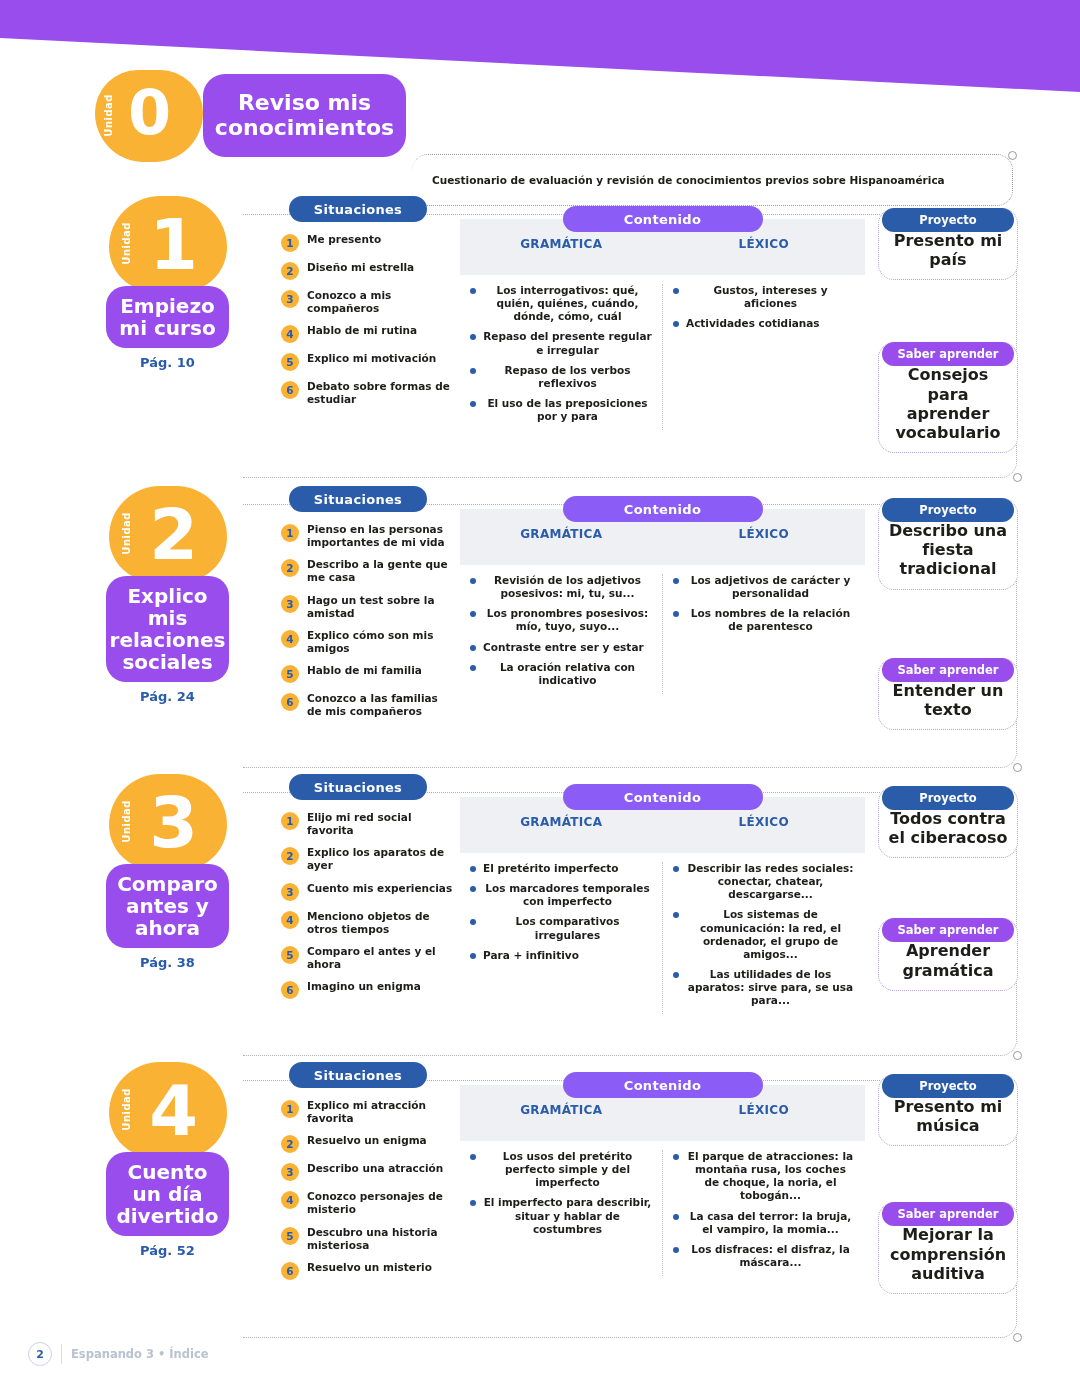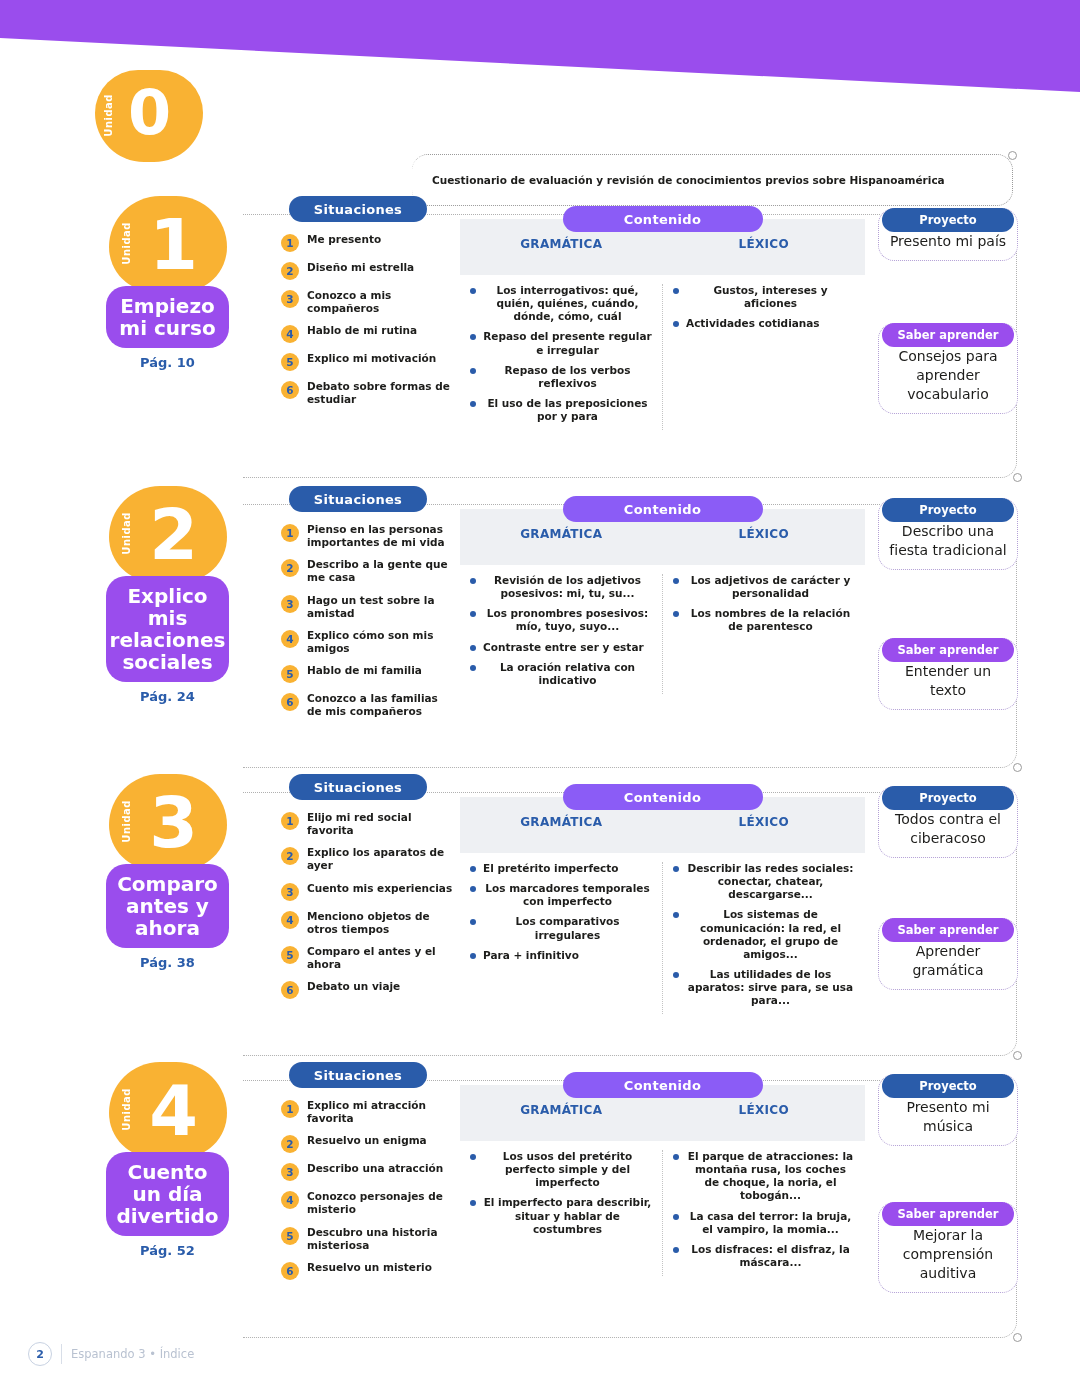--- a/index.html
+++ b/index.html
@@ -136,44 +136,45 @@
     padding:22px 6px 10px 6px;text-align:center;min-height:34px;
     box-sizing:border-box;
   }
   .rbox .rtag{
     position:absolute;left:4px;top:0;width:132px;height:24px;border-radius:12px;
     display:flex;align-items:center;justify-content:center;
     color:#fff;font-size:11.5px;font-weight:bold;z-index:4;
   }
   .rtag-proj{background:#2a5caa;}
   .rtag-saber{background:#9a4ded;}
-  .rtxt{font-size:14px;font-weight:normal;line-height:1.2;color:#1d1d1b;}
+  .rtxt{font-size:16px;font-weight:bold;line-height:1.2;color:#1d1d1b;}
 
   
   .footer{position:absolute;left:28px;bottom:24px;display:flex;align-items:center;}
   .fnum{
     width:22px;height:22px;border-radius:50%;border:1.2px solid #c8d2e2;
     display:flex;align-items:center;justify-content:center;
     color:#2a5caa;font-size:11px;font-weight:bold;
   }
   .fsep{width:1px;height:20px;background:#d8dee8;margin:0 9px;}
-  .ftxt{color:#b9c2d1;font-size:11.5px;font-weight:normal;}
+  .ftxt{color:#b9c2d1;font-size:11.5px;font-weight:bold;}
 </style>
 </head>
 <body>
 
 <div class="top-band"></div>
 
 <div class="page">
 
   <div class="unit0">
     <div class="badge0">
       <span class="badge-word">Unidad</span>
       <span class="num">0</span>
     </div>
+    <div class="title0">Reviso mis conocimientos</div>
     <div class="pg0">Pág. 4</div>
     <div class="desc0-wrap"></div>
     <div class="dot-tl" style="left:1008px;top:89px;"></div>
     <div class="desc0">Cuestionario de evaluación y revisión de conocimientos previos sobre Hispanoamérica</div>
   </div>
 
 <div class="unit" style="top: 196px;">
       <div class="left-col">
         <div class="badge">
           <span class="badge-word">Unidad</span>
@@ -378,21 +379,21 @@
           <div class="sit">
             <span class="sit-num">4</span>
             <span class="sit-txt">Menciono objetos de otros tiempos</span>
           </div>
           <div class="sit">
             <span class="sit-num">5</span>
             <span class="sit-txt">Comparo el antes y el ahora</span>
           </div>
           <div class="sit">
             <span class="sit-num">6</span>
-            <span class="sit-txt">Debato un viaje</span>
+            <span class="sit-txt">Imagino un enigma</span>
           </div>
         </div>
       </div>
       <div class="cont">
         <div class="tag tag-cont">Contenido</div>
         <div class="cont-head">
           <div>GRAMÁTICA</div>
           <div>LÉXICO</div>
         </div>
         <div class="cont-body">

